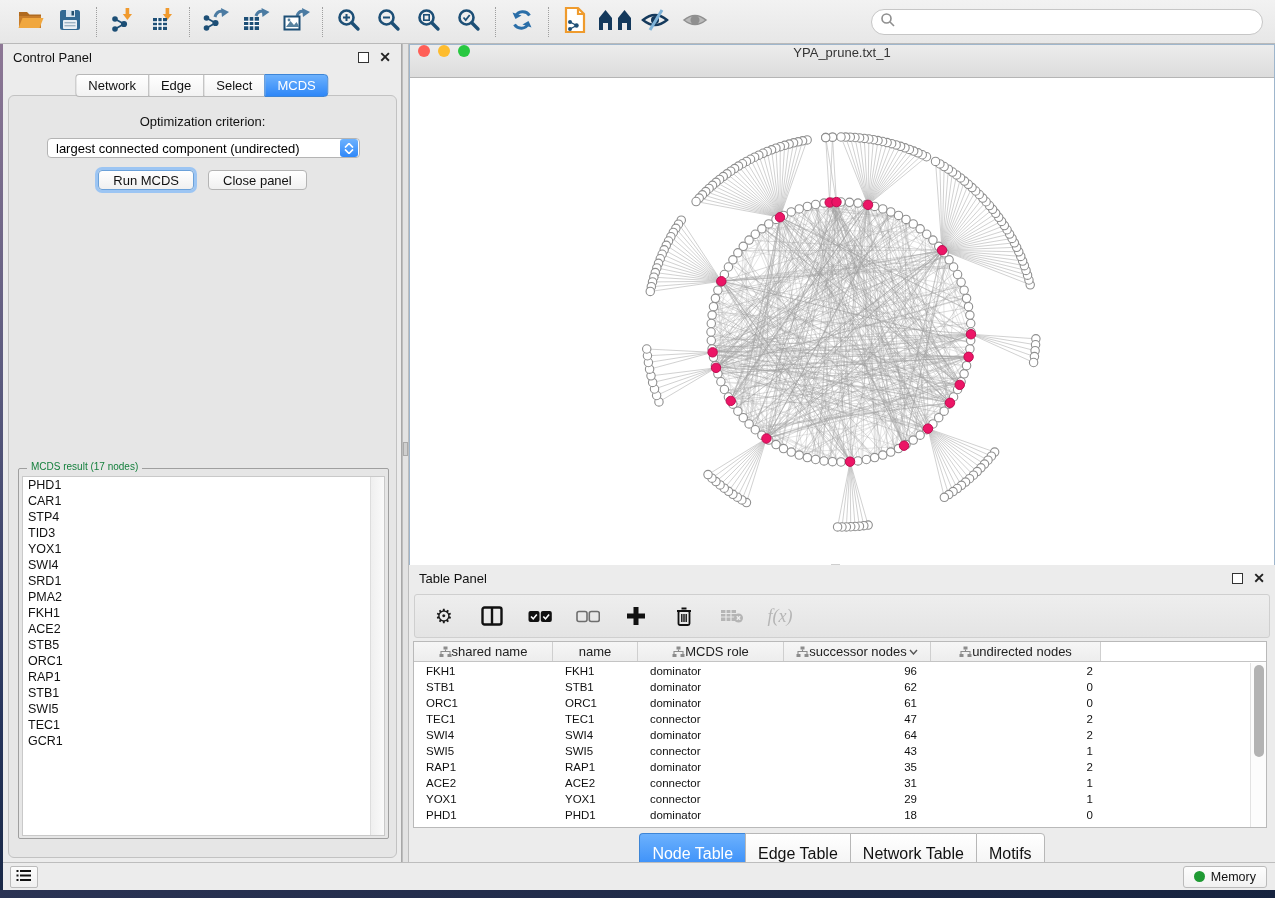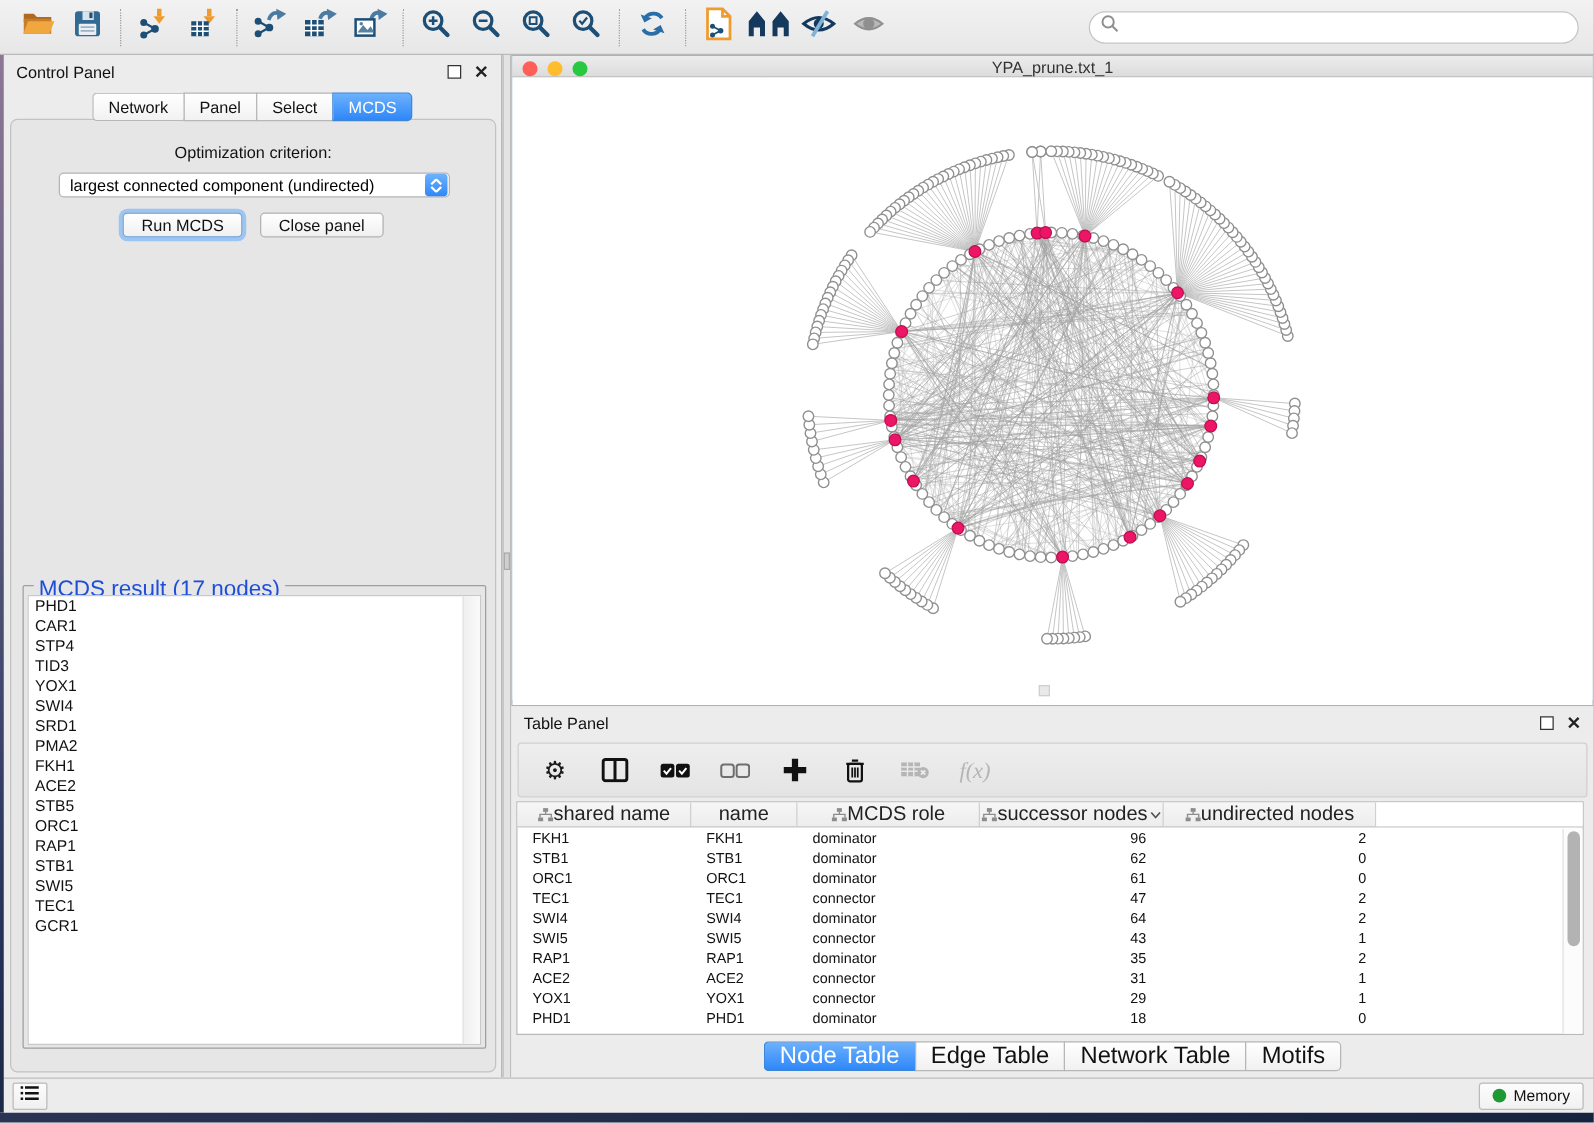--- a/index.html
+++ b/index.html
@@ -30,58 +30,58 @@
   .cp-content { position:absolute; left:5px; top:51px; width:389px; height:763px; background:#e6e6e6; border:1px solid #c2c2c2; border-radius:6px; }
   .opt-label { text-align:center; font-size:13px; color:#111; margin-top:18px; }
   .criterion { position:absolute; left:38px; top:42px; width:313px; height:20px; background:#fff; border:1px solid #b4b4b4; border-radius:4px; display:flex; align-items:center; font-size:13px; }
   .criterion .val { flex:1; padding-left:8px; white-space:nowrap; }
   .stepper { width:18px; height:18px; margin-right:1px; border-radius:3px; background:linear-gradient(#6db2fe,#2f88f9); display:flex; flex-direction:column; align-items:center; justify-content:center; gap:1px; }
   .stepper svg { display:block; }
   .btn-row { position:absolute; left:0; top:74px; width:100%; display:flex; justify-content:center; gap:14px; }
   .mac-btn { font-size:13px; color:#111; background:linear-gradient(#ffffff,#f0f0f0); border:1px solid #b4b4b4; border-radius:4px; padding:2px 14px; height:20px; font-family:"Liberation Sans",sans-serif; }
   .mac-btn.focused { box-shadow:0 0 0 3px #9cc5f3; border-color:#6ba1d9; }
   .result-box { position:absolute; left:9px; top:372px; width:371px; height:371px; border:1px solid #9f9f9f; border-radius:2px; }
-  .result-legend { position:absolute; left:8px; top:-8px; background:#e6e6e6; padding:0 4px; font-size:18px; color:#1d4ed8; }
+  .result-legend { position:absolute; left:8px; top:-8px; background:#e6e6e6; padding:0 4px; font-size:10px; color:#15803d; }
   .result-list { position:absolute; left:3px; top:7px; width:363px; height:360px; background:#fff; border:1px solid #c9c9c9; overflow:hidden; }
   .result-item { font-size:12.5px; color:#111; line-height:16px; padding-left:5px; }
   .list-scroll { position:absolute; right:0; top:0; width:14px; height:100%; background:linear-gradient(90deg,#efefef,#fafafa); border-left:1px solid #ddd; }
 
   
   .v-split { position:absolute; left:402px; top:44px; width:7px; height:818px; background:#e3e3e3; border-left:1px solid #bdbdbd; border-right:1px solid #bdbdbd; }
   .v-grip { position:absolute; left:0px; top:398px; width:5px; height:14px; background:#cfcfcf; border:1px solid #aaa; }
 
   
   .net-window { position:absolute; left:409px; top:44px; width:866px; height:521px; border:1px solid #9fb6cc; background:#fff; }
-  .net-titlebar { height:17px; background:linear-gradient(#ececec,#dcdcdc); border-bottom:1px solid #b5b5b5; display:flex; align-items:flex-end; position:relative; }
+  .net-titlebar { height:33px; background:linear-gradient(#ececec,#dcdcdc); border-bottom:1px solid #b5b5b5; display:flex; align-items:flex-start; position:relative; }
   .lights { display:flex; gap:8px; margin-left:8px; }
   .light { width:12px; height:12px; border-radius:50%; }
   .net-title { position:absolute; left:0; right:0; text-align:center; font-size:13px; color:#333; }
   .net-canvas { position:relative; width:100%; height:498px; background:#fff; overflow:hidden; }
   .net-grip { position:absolute; left:421px; bottom:3px; width:9px; height:9px; background:#e9e9e9; border:1px solid #cfcfcf; }
 
   
   .table-panel { position:absolute; left:409px; top:565px; width:866px; height:297px; background:#ececec; }
   .tp-header { height:26px; display:flex; align-items:center; padding:0 10px;justify-content:center; }
   .tp-toolbar { position:absolute; left:5px; top:29px; width:856px; height:44px; background:linear-gradient(#eee,#e4e4e4); border:1px solid #cfcfcf; border-radius:3px; display:flex; align-items:center; padding-left:16px; gap:22px; }
   .tpi { display:flex; align-items:center; justify-content:center; width:26px; height:30px; }
   .gear-glyph { font-size:20px; color:#1a1a1a; font-family:"DejaVu Sans",sans-serif; }
   .fx { font-family:"Liberation Serif",serif; font-style:italic; font-size:18px; color:#b5b5b5; }
   .tbl-box { position:absolute; left:4px; top:76px; width:854px; height:187px; background:#fff; border:1px solid #b9b9b9; }
   .tbl-head { display:flex; height:20px; border-bottom:1px solid #c4c4c4; background:linear-gradient(#f6f6f6,#ededed); }
-  .th { display:flex; align-items:center; justify-content:center; gap:0; font-size:16px; color:#222; border-right:1px solid #cfcfcf; height:100%; }
+  .th { display:flex; align-items:center; justify-content:center; gap:0; font-size:13px; color:#222; border-right:1px solid #cfcfcf; height:100%; }
   .th .sorticon { margin-left:2px; }
   .th-fill { flex:1; background:#fff; }
   .tbl-rows { position:absolute; left:0; top:21px; right:17px; bottom:0; overflow:hidden; }
   .tr { display:flex; height:16px; }
   .td { font-size:11.5px; color:#111; line-height:16px; white-space:nowrap; overflow:hidden; }
   .td.num { text-align:right; }
   .tbl-scroll { position:absolute; right:0; top:21px; width:16px; bottom:0; background:#fcfcfc; border-left:1px solid #e2e2e2; }
   .tbl-thumb { position:absolute; left:2.5px; top:2px; width:10px; height:92px; background:#b3b3b3; border-radius:6px; }
   .tp-tabs { position:absolute; left:0; top:268px; width:100%; display:flex; justify-content:center; }
-  .tp-tab { font-size:19px; padding:0 12px; background:linear-gradient(#ffffff,#f1f1f1); border:1px solid #b7b7b7; border-right:none; color:#111; }
+  .tp-tab { font-size:16px; padding:11px 12px; background:linear-gradient(#ffffff,#f1f1f1); border:1px solid #b7b7b7; border-right:none; color:#111; }
   .tp-tab:first-child { border-radius:4px 0 0 4px; }
   .tp-tab:last-child { border-radius:0 4px 4px 0; border-right:1px solid #b7b7b7; }
   .tp-tab.active { background:linear-gradient(#6cb1fd,#2e87f8); color:#fff; border-color:#3d85d6; }
 
   
   .status-bar { position:absolute; left:3px; top:862px; width:1272px; height:28px; background:#ececec; border-top:1px solid #bdbdbd; display:flex; align-items:center; }
   .menu-btn { margin-left:7px; width:28px; height:22px; background:linear-gradient(#fcfcfc,#f0f0f0); border:1px solid #bbb; border-radius:2px; display:flex; align-items:center; justify-content:center; }
   .memory-btn { margin-left:auto; margin-right:8px; height:22px; background:linear-gradient(#fdfdfd,#f1f1f1); border:1px solid #bbb; border-radius:3px; display:flex; align-items:center; gap:6px; padding:0 10px; font-size:12.5px; color:#111; }
   .mem-dot { width:11px; height:11px; border-radius:50%; background:#1f9a33; }
 </style>
@@ -235,21 +235,21 @@
   <div class="control-panel">
     <div class="cp-header">
       <span class="panel-title">Control Panel</span>
       <span class="win-btns">
         <span class="float-btn"></span>
         <span class="close-x">✕</span>
       </span>
     </div>
     <div class="cp-tabs" id="cp-tabs">
         <div class="cp-tab">Network</div>
-        <div class="cp-tab">Panel</div>
+        <div class="cp-tab">Edge</div>
         <div class="cp-tab">Select</div>
         <div class="cp-tab active">MCDS</div>
       </div>
     <div class="cp-content">
       <div class="opt-label">Optimization criterion:</div>
       <div class="criterion">
         <span class="val">largest connected component (undirected)</span>
         <span class="stepper">
           <svg width="10" height="5" viewBox="0 0 10 5">
               <path d="M1 4.5L5 0.5L9 4.5" stroke="#fff" stroke-width="1.7" fill="none"></path>

